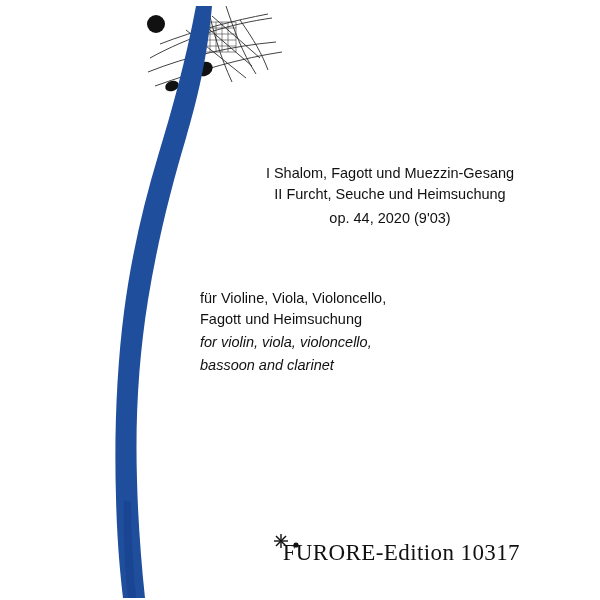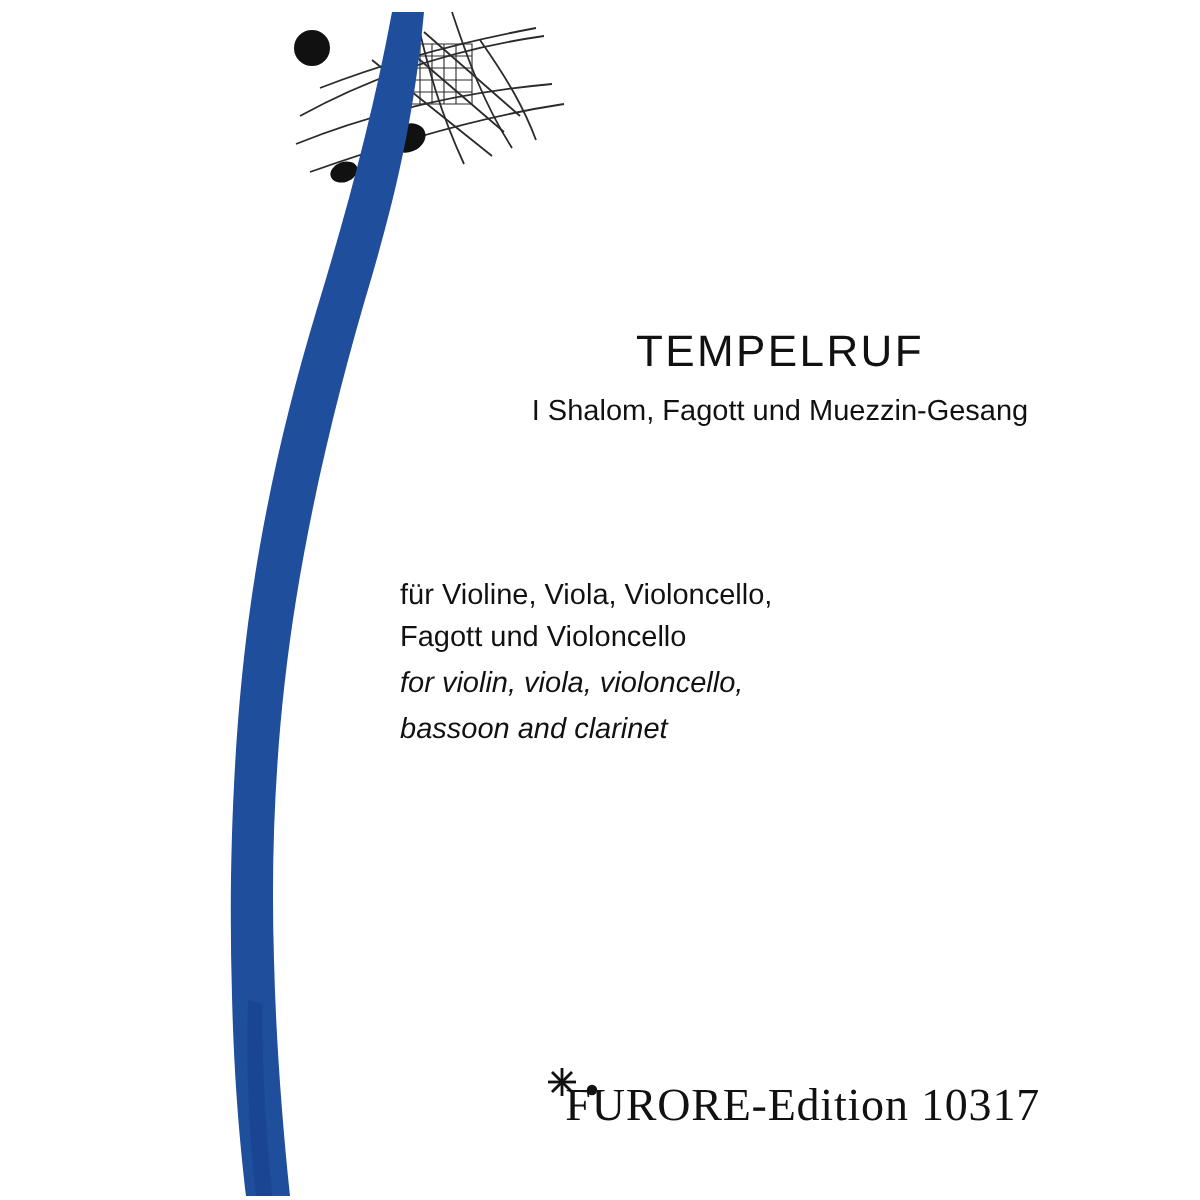--- a/index.html
+++ b/index.html
@@ -145,26 +145,27 @@
       <path d="M274 541 L288 541"></path>
       <path d="M276 536 L286 546"></path>
       <path d="M286 536 L276 546"></path>
     </g>
 
     <circle cx="296" cy="545" r="2.6" fill="#111111"></circle>
   </svg>
 
 
   <div class="title-block">
-    <div class="main-title">TEMPELRUF</div>
     <div class="movement">I Shalom, Fagott und Muezzin-Gesang</div>
+    <div class="movement">II Furcht, Seuche und Heimsuchung</div>
+    <div class="opus">op. 44, 2020 (9'03)</div>
   </div>
 
   <div class="instr-block">
     <div class="instr-de">für Violine, Viola, Violoncello,</div>
-    <div class="instr-de">Fagott und Violoncello</div>
+    <div class="instr-de">Fagott und Heimsuchung</div>
     <div class="instr-en">for violin, viola, violoncello,</div>
     <div class="instr-en">bassoon and clarinet</div>
   </div>
 
   <div class="publisher">FURORE-Edition 10317</div>
 
 </div>
 
 </body></html>

